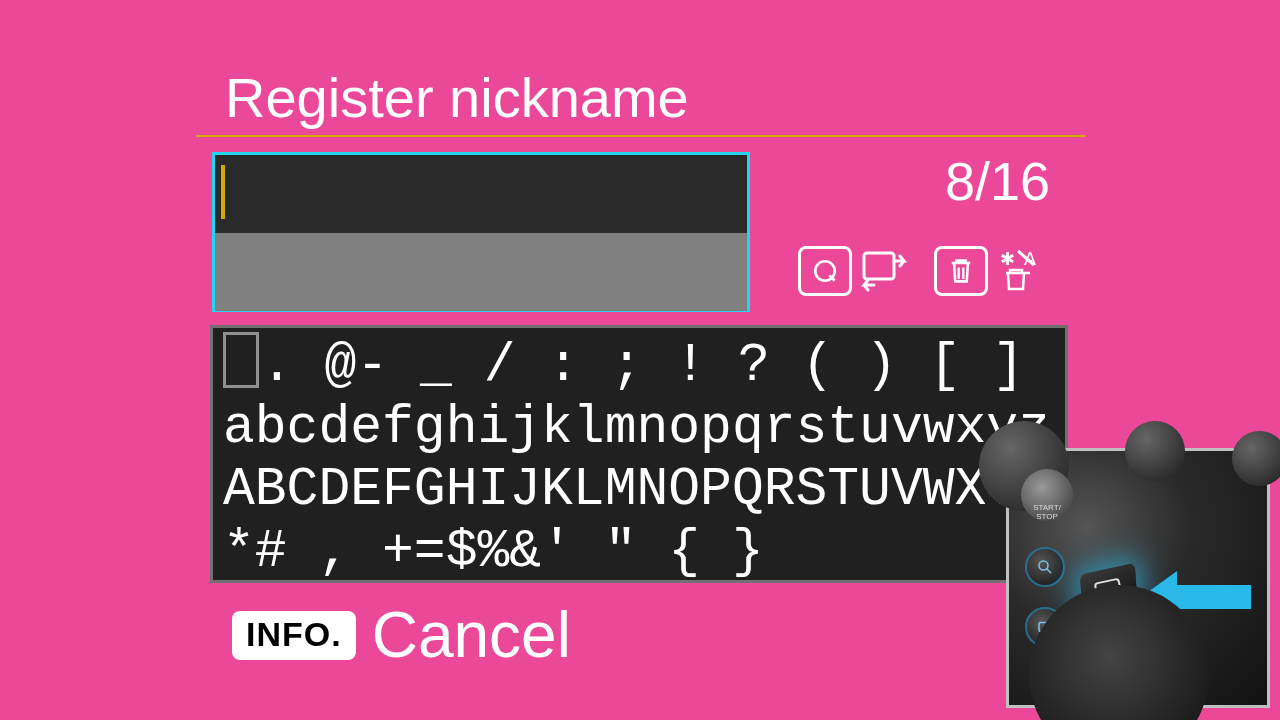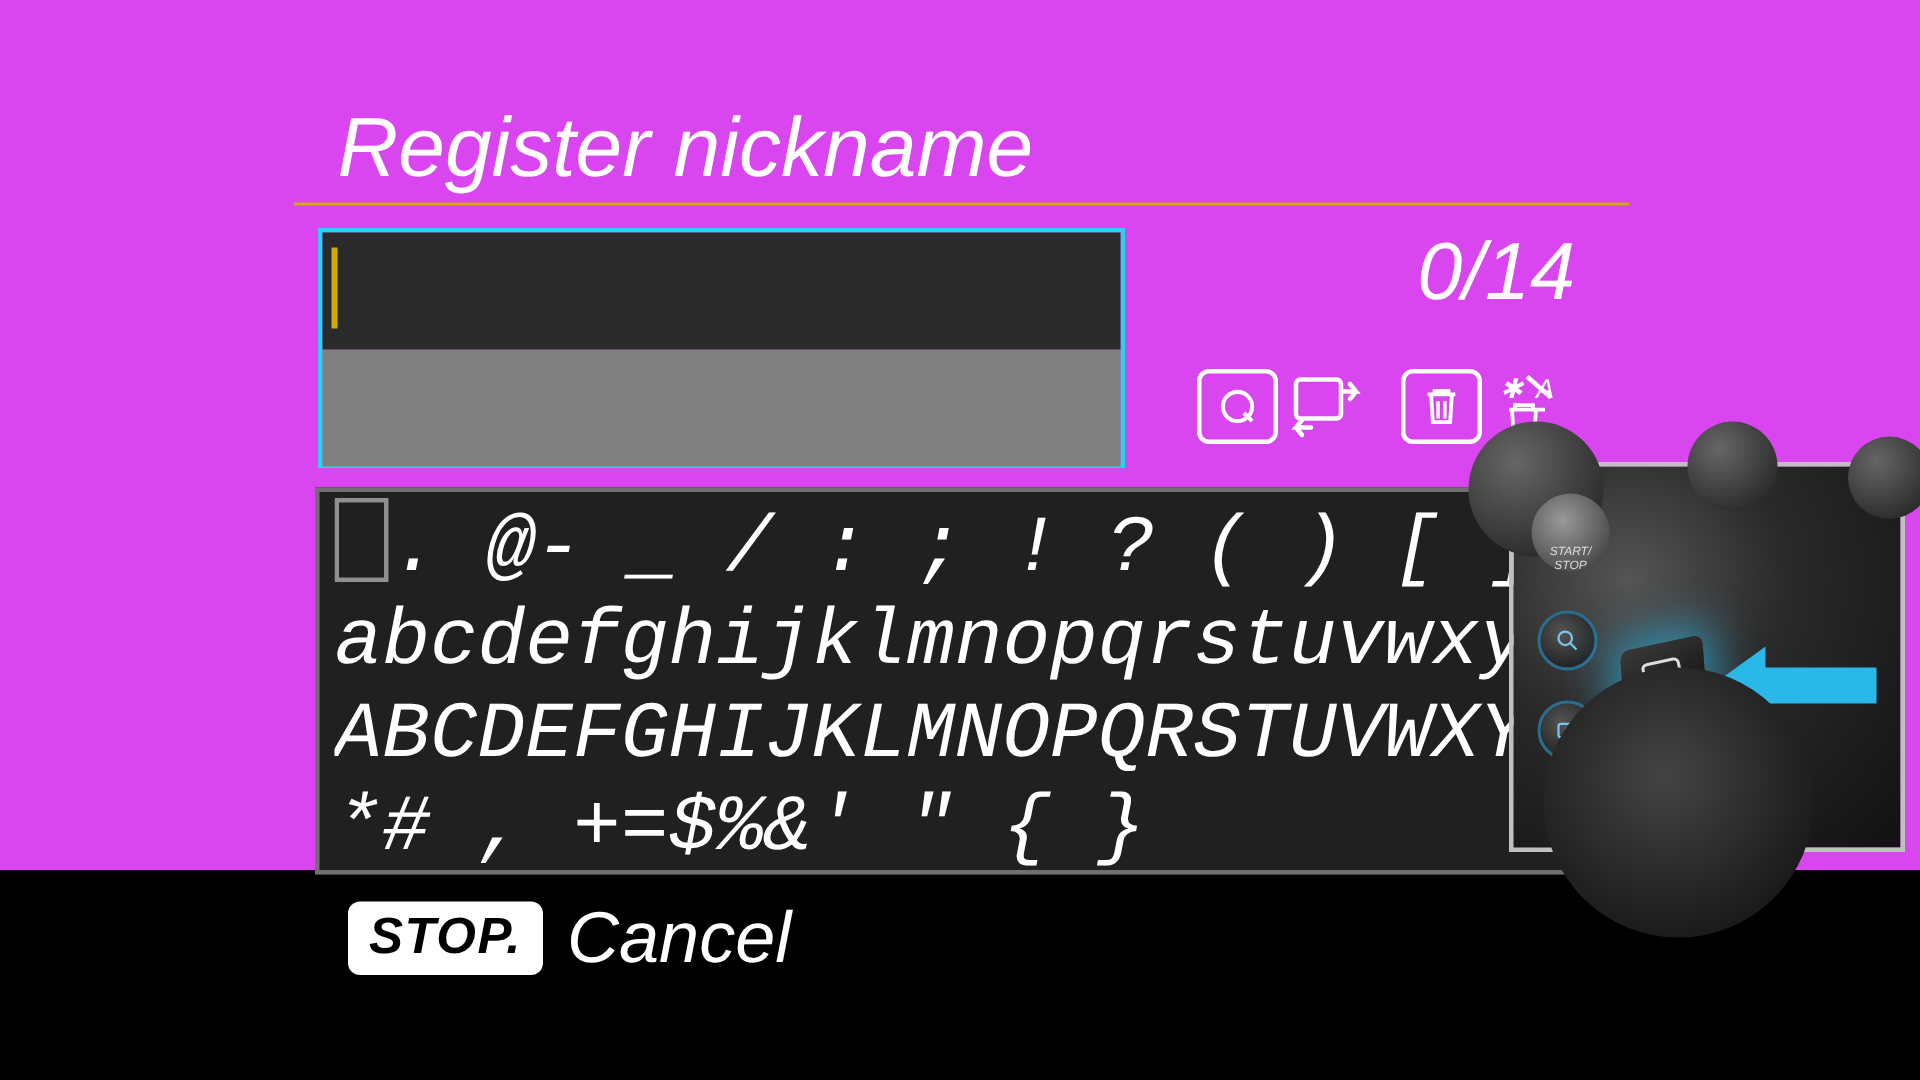--- a/index.html
+++ b/index.html
@@ -1,32 +1,32 @@
 <!DOCTYPE html>
 <html><head>
 <meta charset="utf-8">
 <style>
   html,body{margin:0;padding:0;width:1280px;height:720px;background:#000;overflow:hidden;font-family:Arial,Helvetica,sans-serif;}
-  .screen{position:relative;width:1280px;height:580px;background:#d946ef;font-style:italic;}
+  .screen{position:relative;width:1280px;height:720px;background:#ec4899;}
   .title{position:absolute;left:225px;top:65px;color:#fff;font-size:56px;font-weight:400;}
   .title-underline{position:absolute;left:196px;top:135px;width:890px;height:2px;background:#d5a900;}
   .input-wrap{position:absolute;left:212px;top:152px;width:538px;height:160px;border:3px solid #24d4f0;box-sizing:border-box;}
   .input-upper{width:100%;height:78px;background:#2a2a2a;position:relative;}
   .cursor{position:absolute;left:6px;top:10px;width:4px;height:54px;background:#d5a900;}
   .input-lower{width:100%;height:78px;background:#808080;}
   .counter{position:absolute;right:230px;top:150px;color:#fff;font-size:54px;}
   .icon-row{position:absolute;left:798px;top:246px;display:flex;gap:6px;align-items:center;}
   .icon-box{display:inline-flex;align-items:center;justify-content:center;}
   .icon-outline{border:3px solid #fff;border-radius:8px;width:48px;height:44px;display:flex;align-items:center;justify-content:center;}
   .keyboard{position:absolute;left:210px;top:325px;width:858px;height:258px;background:#202020;border:3px solid #707070;box-sizing:border-box;padding:4px 10px;}
   .kb-row{color:#fff;font-family:"Courier New",monospace;font-size:53px;line-height:62px;letter-spacing:0px;white-space:nowrap;overflow:hidden;}
   .kb-cursor-cell{display:inline-block;width:30px;height:50px;border:3px solid #909090;vertical-align:-8px;margin-right:2px;}
   .footer{position:absolute;left:232px;top:598px;display:flex;align-items:center;gap:16px;}
   .info-badge{background:#fff;color:#000;font-weight:bold;font-size:34px;padding:4px 14px 6px;border-radius:8px;letter-spacing:1px;}
-  .cancel{color:#fff;font-size:48px;}
+  .cancel{color:#fff;font-size:64px;}
   
   .inset{position:absolute;right:10px;bottom:12px;width:264px;height:260px;border:3px solid #c0c0c0;box-sizing:border-box;background:radial-gradient(ellipse at 30% 30%,#555 0%,#2a2a2a 40%,#111 100%);}
   .knob{position:absolute;border-radius:50%;background:radial-gradient(circle at 35% 30%,#666,#1a1a1a);}
   .knob1{left:-30px;top:-30px;width:90px;height:90px;}
   .knob2{left:116px;top:-30px;width:60px;height:60px;}
   .knob3{right:-20px;top:-20px;width:55px;height:55px;}
   .start-btn{position:absolute;left:12px;top:18px;width:52px;height:52px;border-radius:50%;background:radial-gradient(circle at 40% 35%,#999,#333);display:flex;align-items:flex-end;justify-content:center;color:#ddd;font-size:8px;line-height:9px;text-align:center;}
   .small-btn{position:absolute;width:36px;height:36px;border-radius:50%;background:radial-gradient(circle at 40% 35%,#555,#111);border:2px solid #2a6d8f;display:flex;align-items:center;justify-content:center;}
   .sb1{left:16px;top:96px;}
   .sb2{left:16px;top:156px;}
@@ -46,21 +46,21 @@
   <div class="title">Register nickname</div>
   <div class="title-underline"></div>
 
   <div class="input-wrap">
     <div class="input-upper">
       <div class="cursor"></div>
     </div>
     <div class="input-lower"></div>
   </div>
 
-  <div class="counter">0/14</div>
+  <div class="counter">8/16</div>
 
   <div class="icon-row">
     <span class="icon-box">
       <span class="icon-outline">
         <svg width="26" height="26" viewBox="0 0 24 24">
             <circle cx="12" cy="12" r="9" fill="none" stroke="#fff" stroke-width="2.5"></circle>
             <line x1="16" y1="16" x2="21" y2="21" stroke="#fff" stroke-width="2.5"></line>
           </svg>
       </span>
     </span>
@@ -91,21 +91,21 @@
   </div>
 
   <div class="keyboard">
     <div class="kb-row"><span class="kb-cursor-cell"></span><span>. @- _ / : ; ! ? ( ) [ ] &lt; &gt;0123456789</span></div>
     <div class="kb-row">abcdefghijklmnopqrstuvwxyz</div>
     <div class="kb-row">ABCDEFGHIJKLMNOPQRSTUVWXYZ</div>
     <div class="kb-row">*# , +=$%&amp;' " { }</div>
   </div>
 
   <div class="footer">
-    <span class="info-badge">STOP.</span>
+    <span class="info-badge">INFO.</span>
     <span class="cancel">Cancel</span>
   </div>
 
   <div class="inset">
     <div class="knob knob1"></div>
     <div class="knob knob2"></div>
     <div class="knob knob3"></div>
     <div class="start-btn">
         <span style="white-space:pre-line">START/
 STOP</span>

